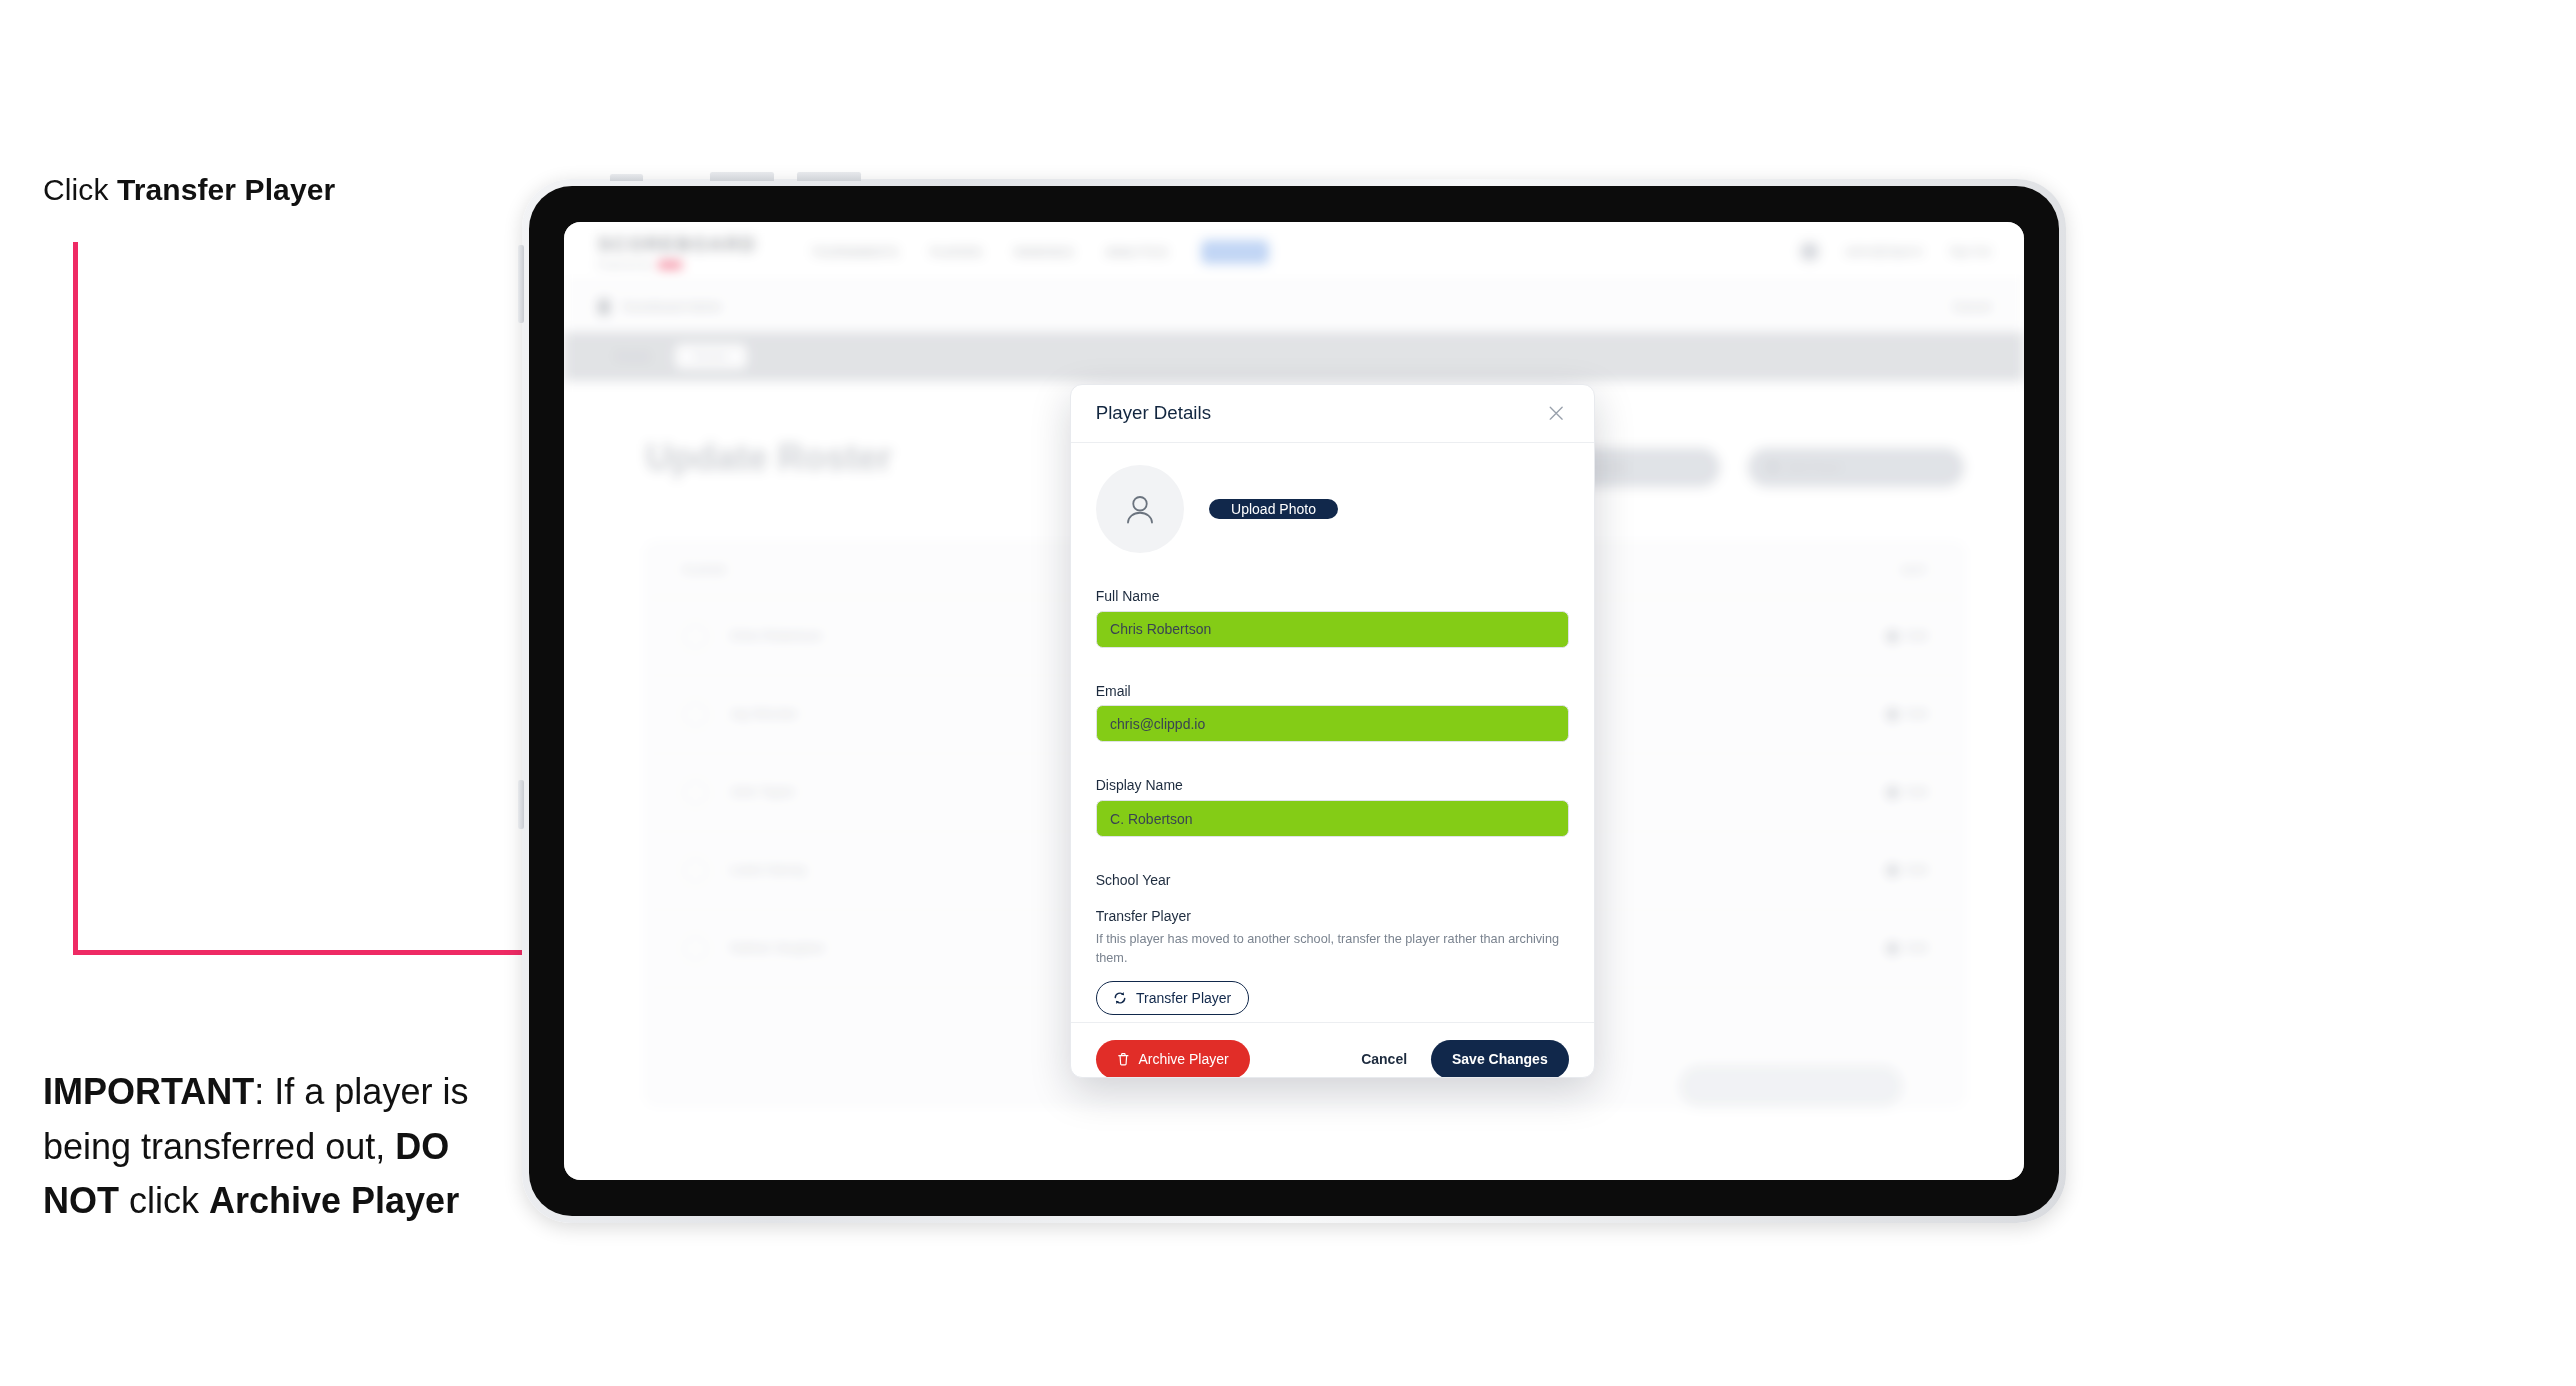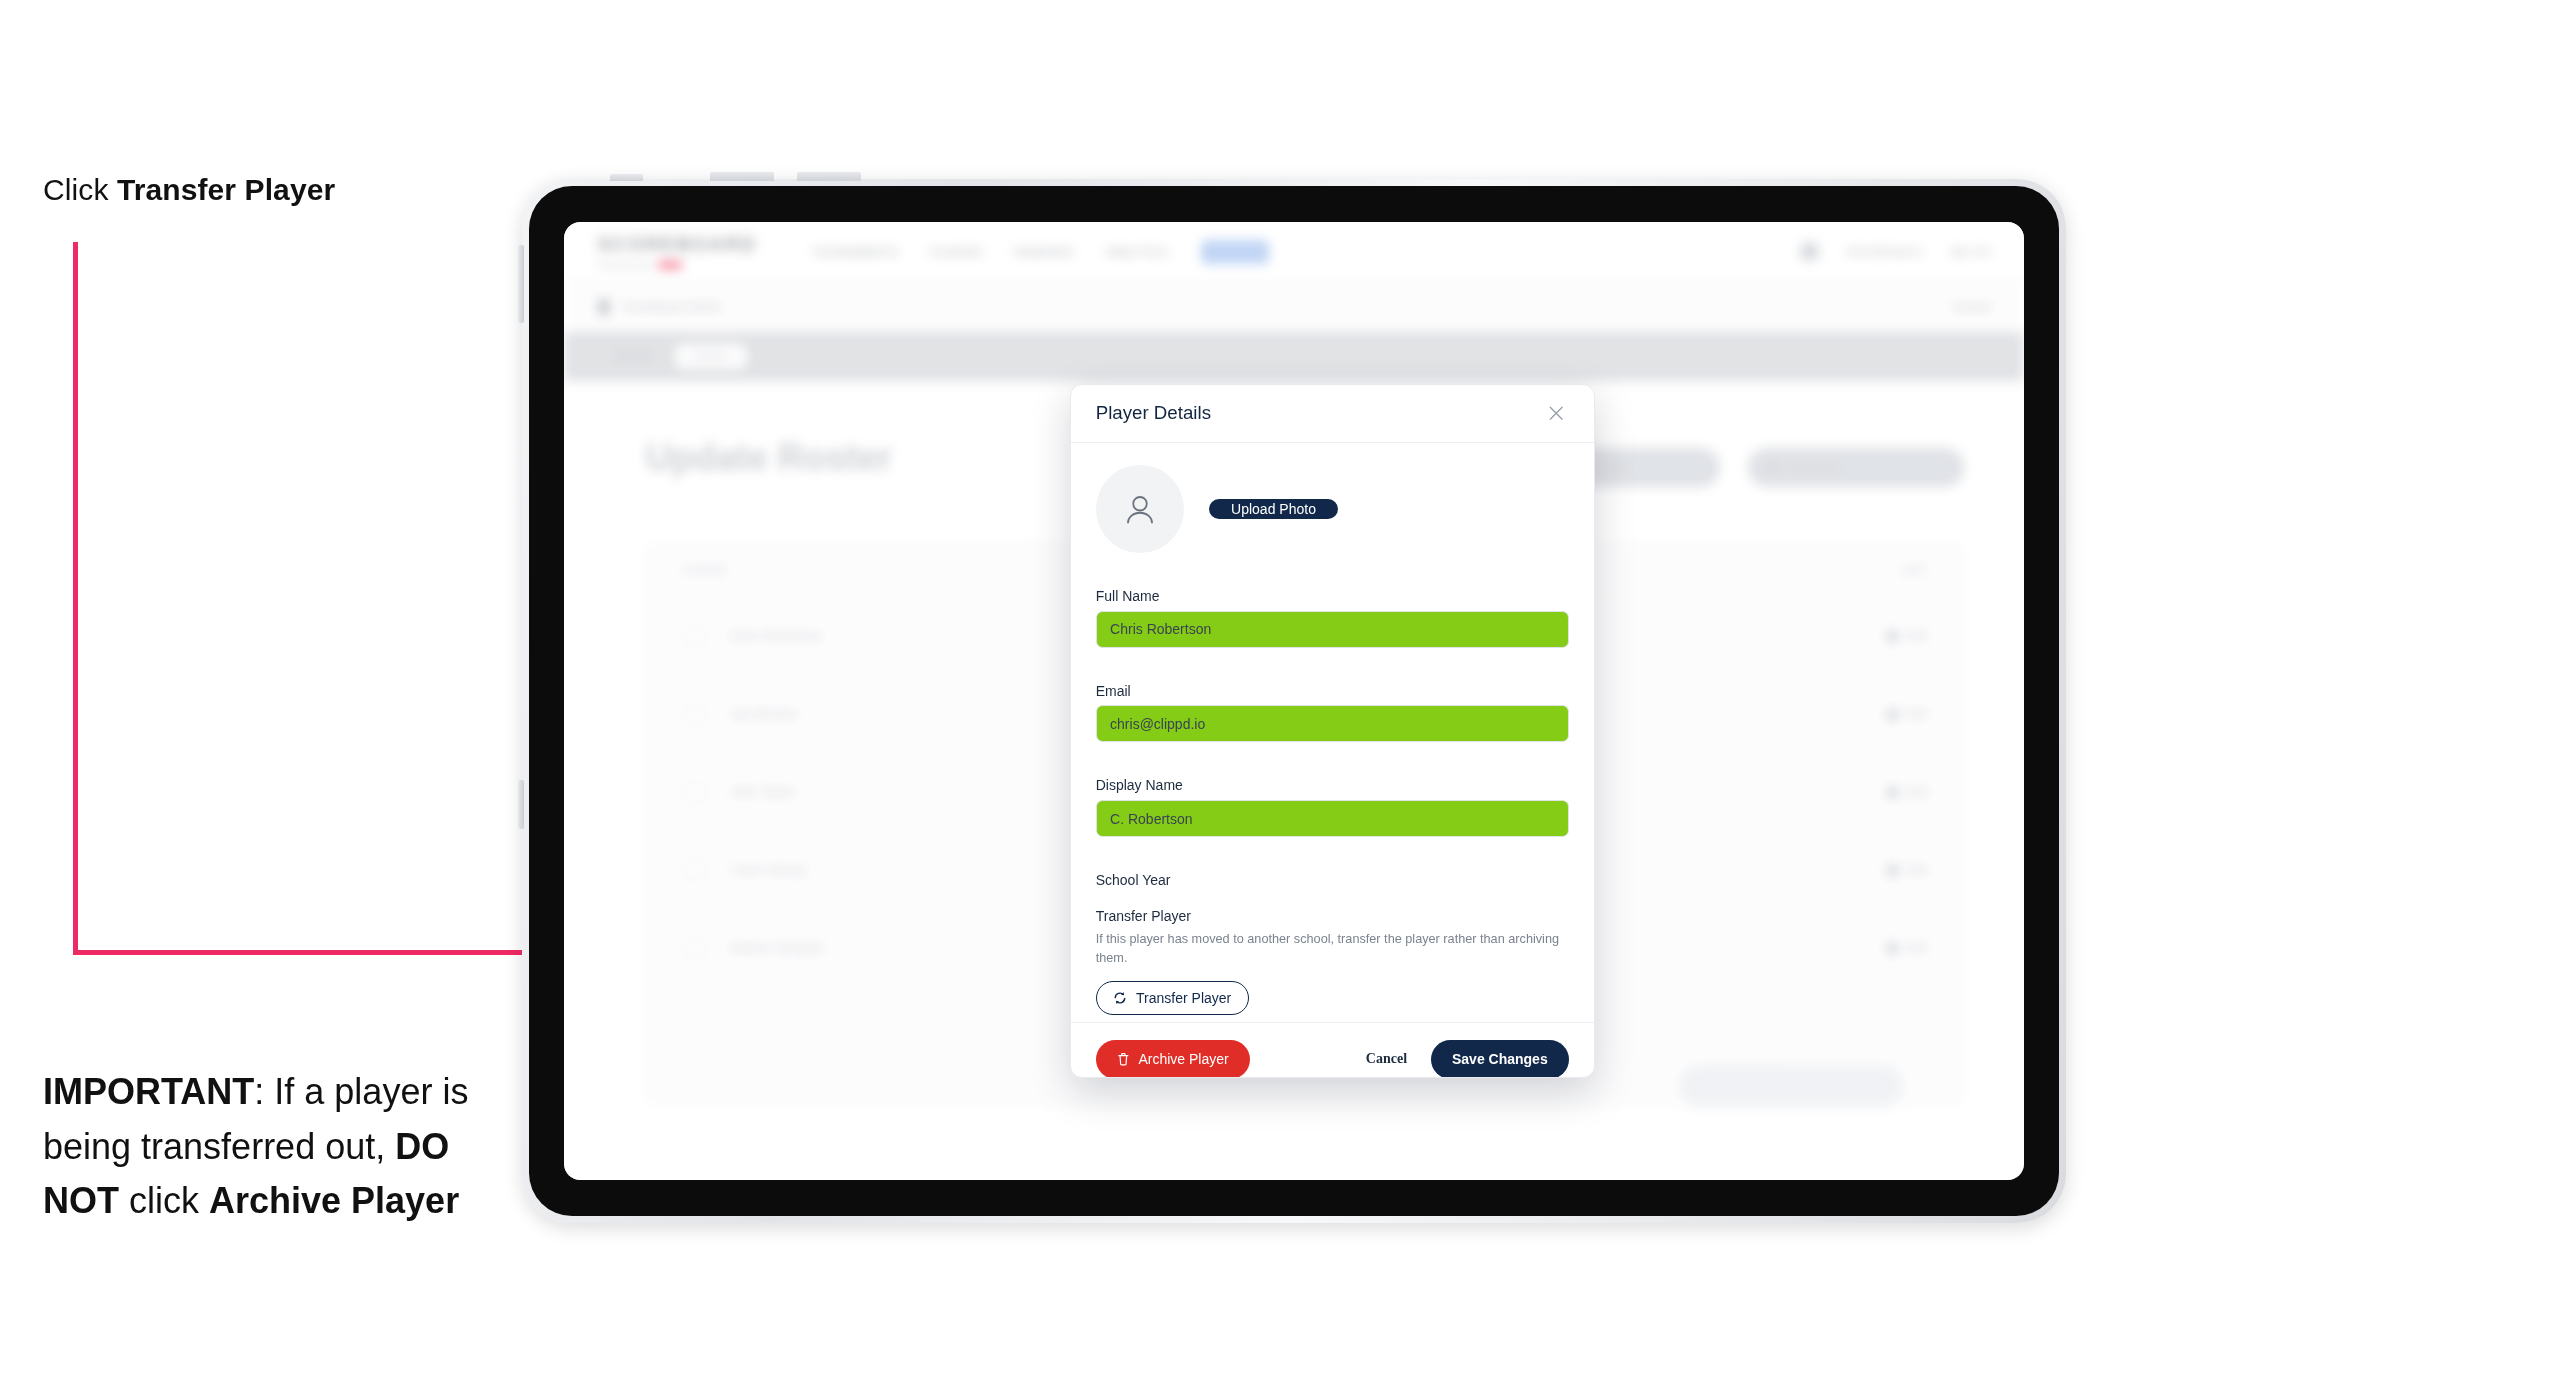--- a/index.html
+++ b/index.html
@@ -206,21 +206,21 @@
   }
   .btn-archive {
     display:inline-flex; align-items:center; gap:9px;
     height:39px; padding:0 21px; border-radius:19.4px;
     background:#e12d28; color:#fff; border:none;
     font-size:14px; font-family:inherit; cursor:pointer;
   }
   .foot-right { margin-left:auto; display:flex; align-items:center; gap:19.4px; }
   .btn-cancel {
     background:none; border:none; color:#1d2b3e; font-size:14px;
-    font-family:Liberation Serif, serif; font-weight:600; cursor:pointer; padding:6px 4.5px;
+    font-family:Liberation Sans, sans-serif; font-weight:600; cursor:pointer; padding:6px 4.5px;
   }
   .btn-save {
     height:39px; padding:0 21px; border-radius:19.4px;
     background:#11284b; color:#fff; border:none;
     font-size:14px; font-weight:600; font-family:inherit; cursor:pointer;text-align:right;
   }
   .ic { display:inline-block; line-height:0; }
 </style>
 </head>
 <body>

